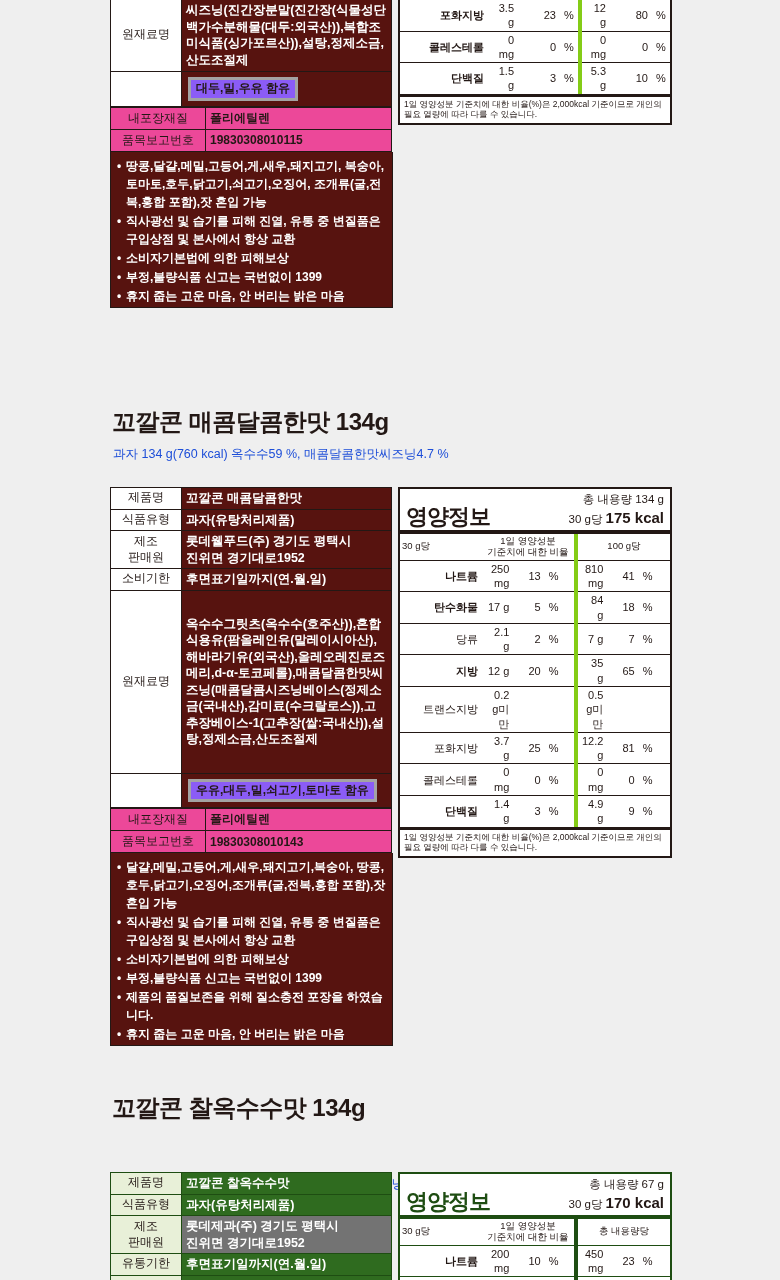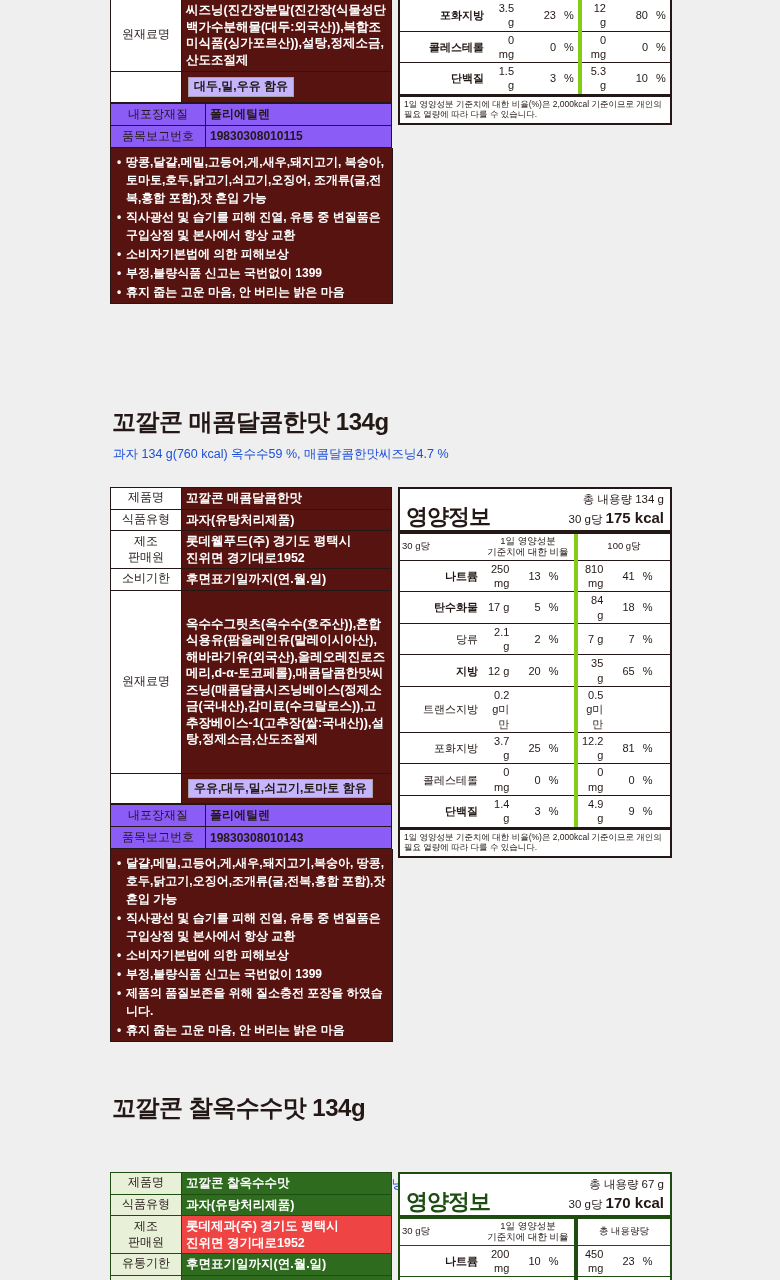--- a/index.html
+++ b/index.html
@@ -51,22 +51,22 @@
     font-size:12px;
     white-space:nowrap;
   }
   .ing-table td.val{
     background:#57130f;
     color:#ffffff;
     font-weight:bold;
     font-size:12.5px;
   }
   .allergy{
-    background:#c4b5fd;color:#231815;font-weight:bold;
-    border:1px solid #a3a3a3;
+    background:#8b5cf6;color:#231815;font-weight:bold;
+    border:3px solid #a3a3a3;
     display:inline-block;
     padding:1px 5px;
     margin:2px 0 2px 2px;
     font-size:12px;
   }
   .notes{
     background:#57130f;
     color:#fff;
     border:1px solid #231815;
     border-top:none;
@@ -78,21 +78,21 @@
   .notes ul{margin:0;padding:0;list-style:none;}
   .notes li{
     position:relative;
     padding-left:9px;
     margin:0 0 1px 0;
   }
   .notes li:before{
     content:"•";
     position:absolute;left:0;top:0;
   }
-  .sub-rows{border-collapse:collapse;table-layout:fixed;font-size:12px;background:#8b5cf6;}
+  .sub-rows{border-collapse:collapse;table-layout:fixed;font-size:12px;background:#ec4899;}
   .sub-rows td{border:1px solid #231815;padding:2px 4px;}
   .sub-rows td.lbl{width:86px;text-align:center;white-space:nowrap;}
   .sub-rows td.val{font-weight:bold;}
 
   
   .nut-wrap{position:absolute;border:2px solid #231815;background:#fff;}
   .nut-head{
     display:flex;align-items:flex-end;justify-content:space-between;
     padding:3px 6px 2px 6px;
     border-bottom:4px solid #231815;
@@ -368,21 +368,21 @@
         <td class="lbl" style="background:#e8f0d8;border-color:#1e4d12;">제품명</td>
         <td class="val" style="background:#2f6b1f;border-color:#1e4d12;">꼬깔콘 찰옥수수맛</td>
       </tr>
       <tr>
         <td class="lbl" style="background:#e8f0d8;border-color:#1e4d12;">식품유형</td>
         <td class="val" style="background:#2f6b1f;border-color:#1e4d12;">과자(유탕처리제품)</td>
       </tr>
       <tr>
         <td class="lbl" style="background:#e8f0d8;border-color:#1e4d12;white-space:pre-line;">제조
 판매원</td>
-        <td class="val" style="background:#ef4444;border-color:#1e4d12;white-space:pre-line;">롯데제과(주) 경기도 평택시
+        <td class="val" style="background:#737373;border-color:#1e4d12;white-space:pre-line;">롯데제과(주) 경기도 평택시
 진위면 경기대로1952</td>
       </tr>
       <tr>
         <td class="lbl" style="background:#e8f0d8;border-color:#1e4d12;">유통기한</td>
         <td class="val" style="background:#2f6b1f;border-color:#1e4d12;">후면표기일까지(연.월.일)</td>
       </tr>
       <tr>
         <td class="lbl" style="background:#e8f0d8;border-color:#1e4d12;">원재료명</td>
         <td class="val" style="background:#2f6b1f;border-color:#1e4d12;">옥수수그릿츠(옥수수(호주산)),혼합식용유(팜올레인유(말레이시아산),해바라기유(외국산),올레오레진로즈메리,</td>
       </tr>

